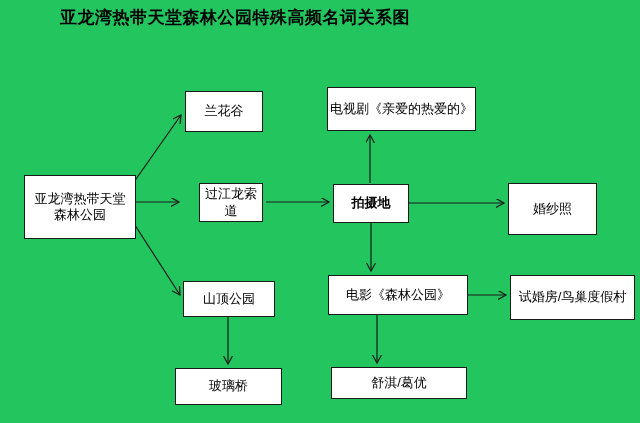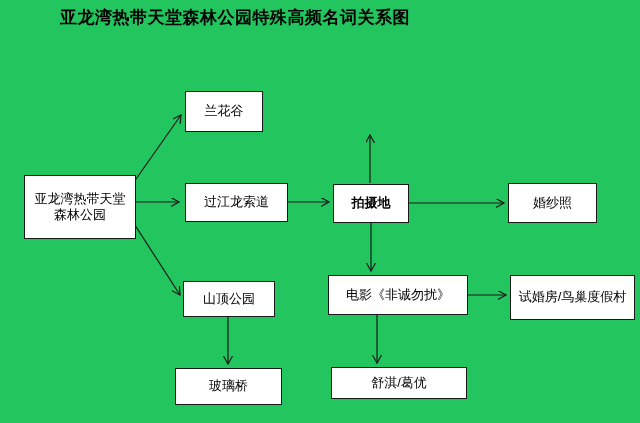--- a/index.html
+++ b/index.html
@@ -48,26 +48,26 @@
     justify-content: center;
     text-align: center;
     font-size: 13px;
     line-height: 1.25;
     color: #000000;
     padding: 1px;
     white-space: pre-line;
   }
   #n-park        { left: 24px;  top: 175px; width: 112px; height: 64px; }
   #n-orchid      { left: 185px; top: 91px;  width: 78px;  height: 41px; }
-  #n-cableway    { left: 185px; top: 183px; width: 103px;  height: 39px; }
+  #n-cableway    { left: 199px; top: 183px; width: 64px;  height: 39px; }
   #n-summit      { left: 183px; top: 281px; width: 92px;  height: 36px; }
   #n-glassbridge { left: 175px; top: 368px; width: 107px; height: 37px; }
   #n-tvshow      { left: 327px; top: 87px;  width: 149px; height: 44px; }
   #n-location    { left: 333px; top: 184px; width: 76px;  height: 39px; font-weight: bold; }
-  #n-wedding     { left: 508px; top: 183px; width: 89px;  height: 40px; }
+  #n-wedding     { left: 508px; top: 183px; width: 89px;  height: 52px; }
   #n-movie       { left: 328px; top: 275px; width: 140px; height: 40px; }
   #n-resort      { left: 510px; top: 275px; width: 125px; height: 45px; }
   #n-actors      { left: 331px; top: 367px; width: 136px; height: 32px; }
 </style>
 </head>
 <body>
 
 <div id="canvas">
 
   <svg id="edges" xmlns="http://www.w3.org/2000/svg">
@@ -94,24 +94,25 @@
 森林公园</div>
 
   <div class="node" id="n-orchid">兰花谷</div>
 
   <div class="node" id="n-cableway">过江龙索道</div>
 
   <div class="node" id="n-summit">山顶公园</div>
 
   <div class="node" id="n-glassbridge">玻璃桥</div>
 
+  <div class="node" id="n-tvshow">电视剧《亲爱的热爱的》</div>
 
   <div class="node" id="n-location">拍摄地</div>
 
   <div class="node" id="n-wedding">婚纱照</div>
 
-  <div class="node" id="n-movie">电影《非诚勿扰》</div>
+  <div class="node" id="n-movie">电影《森林公园》</div>
 
   <div class="node" id="n-resort">试婚房/鸟巢度假村</div>
 
   <div class="node" id="n-actors">舒淇/葛优</div>
 
 </div>
 
 </body></html>

